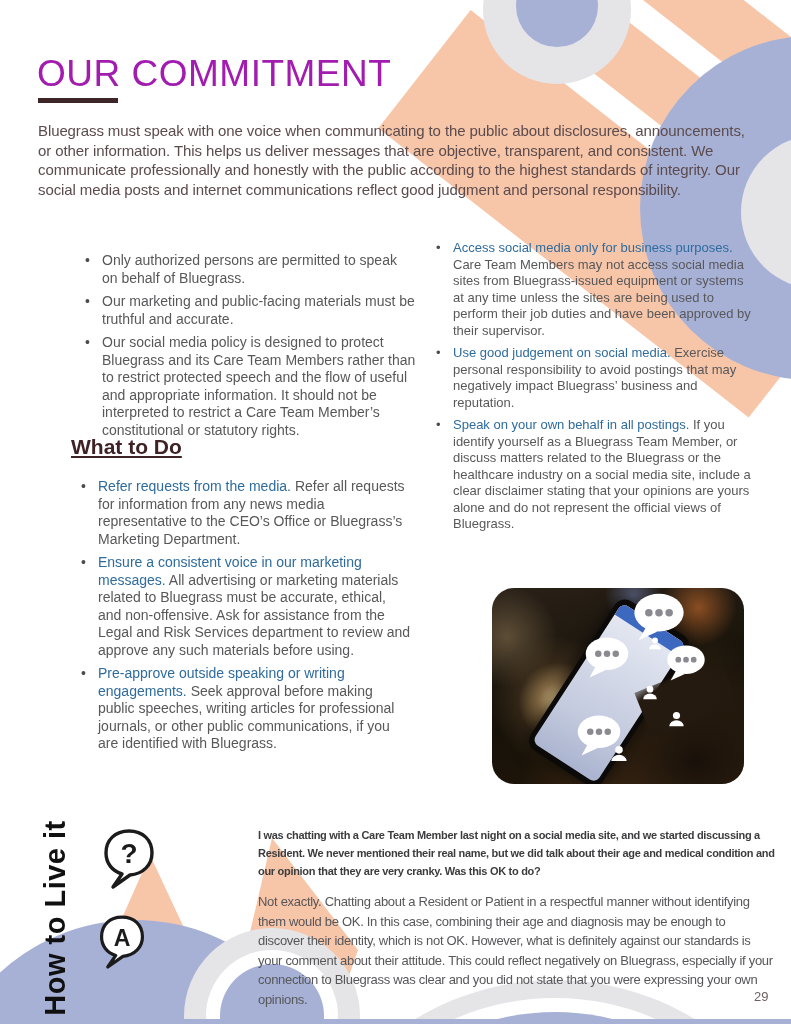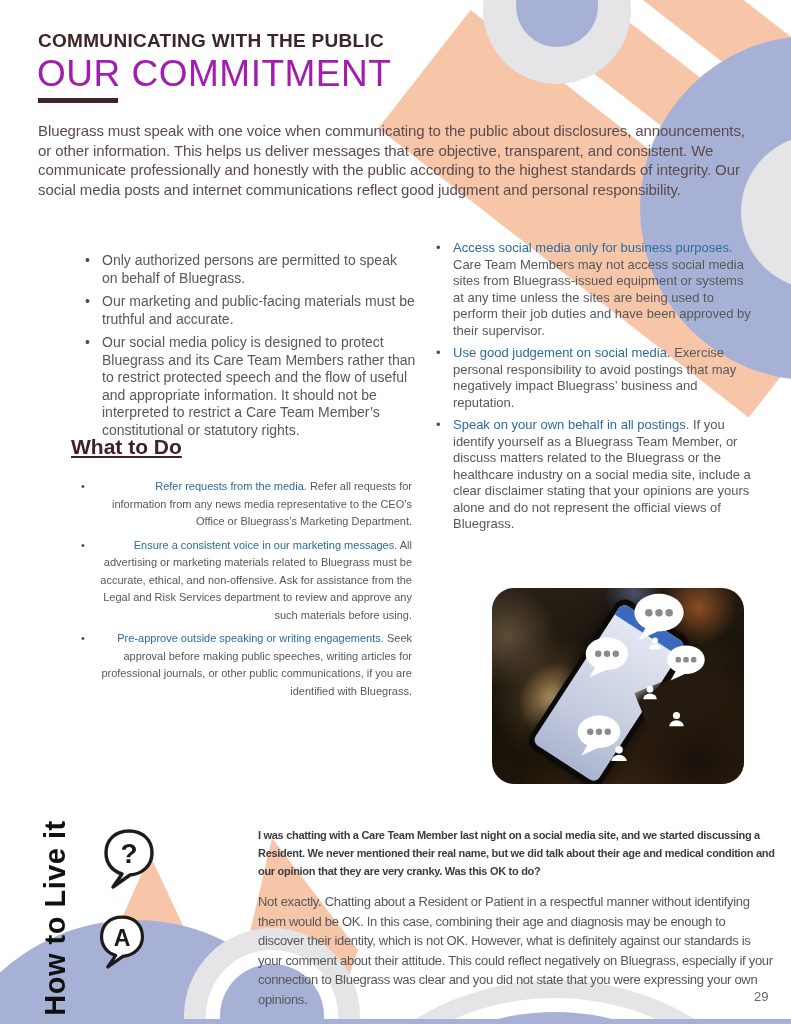--- a/index.html
+++ b/index.html
@@ -17,21 +17,21 @@
          color:#5C4B4D;letter-spacing:-.1px;}
 
   .h-col{position:absolute;font-size:21px;font-weight:bold;color:#3F2226;}
   .h-know{left:71px;top:222px;}
   .h-do{left:71px;top:435px;text-decoration:underline;}
 
   ul.blist{list-style:none;margin:0;padding:0;position:absolute;color:#58585A;}
   ul.blist li{position:relative;padding-left:20px;margin-bottom:6px;}
   ul.blist li:before{content:"\2022";position:absolute;left:3px;top:0;color:#4c4c4e;}
   .know-list{left:82px;top:252px;width:334px;font-size:14px;line-height:17.5px;}
-  .do-list{left:78px;top:478px;width:334px;font-size:11px;line-height:17.5px;text-align:right;}
+  .do-list{left:78px;top:478px;width:334px;font-size:14px;line-height:17.5px;}
   .right-list{left:433px;top:240px;width:324px;font-size:13px;line-height:16.5px;}
   .right-list li{margin-bottom:5px;}
   .lead{color:#2E6B9E;}
 
   
   .photo{position:absolute;left:492px;top:588px;width:252px;height:196px;border-radius:22px;
     overflow:hidden;
     background:
       radial-gradient(circle at 26% 58%, rgba(248,222,160,.95) 0%, rgba(214,170,110,.55) 9%, rgba(120,90,55,.25) 18%, rgba(0,0,0,0) 30%),
       radial-gradient(circle at 82% 10%, rgba(224,120,48,.55) 0%, rgba(0,0,0,0) 14%),
@@ -88,21 +88,20 @@
     <circle cx="555" cy="1250" r="238" fill="#A7B1D6"></circle>
     <polygon points="272,838 358,950 332,1024 244,958" fill="#F7C6A9"></polygon>
     <circle cx="272" cy="1016" r="88" fill="#E5E5E8"></circle>
     <circle cx="272" cy="1016" r="66" fill="#ffffff"></circle>
     <circle cx="272" cy="1016" r="52" fill="#A7B1D6"></circle>
     <rect x="0" y="1019" width="791" height="5" fill="#A7B1D6"></rect>
   </svg>
 
   <div class="content">
 
-    <div class="kicker">COMMUNICATING WITH THE PUBLIC</div>
     <div class="title">OUR COMMITMENT</div>
     <div class="title-underline"></div>
     <p class="intro">Bluegrass must speak with one voice when communicating to the public about disclosures, announcements, or other information. This helps us deliver messages that are objective, transparent, and consistent. We communicate professionally and honestly with the public according to the highest standards of integrity. Our social media posts and internet communications reflect good judgment and personal responsibility.</p>
 
     <ul class="blist know-list">
       <li>Only authorized persons are permitted to speak on behalf of Bluegrass.</li>
       <li>Our marketing and public-facing materials must be truthful and accurate.</li>
       <li>Our social media policy is designed to protect Bluegrass and its Care Team Members rather than to restrict protected speech and the flow of useful and appropriate information. It should not be interpreted to restrict a Care Team Member’s constitutional or statutory rights.</li>
     </ul>
 

